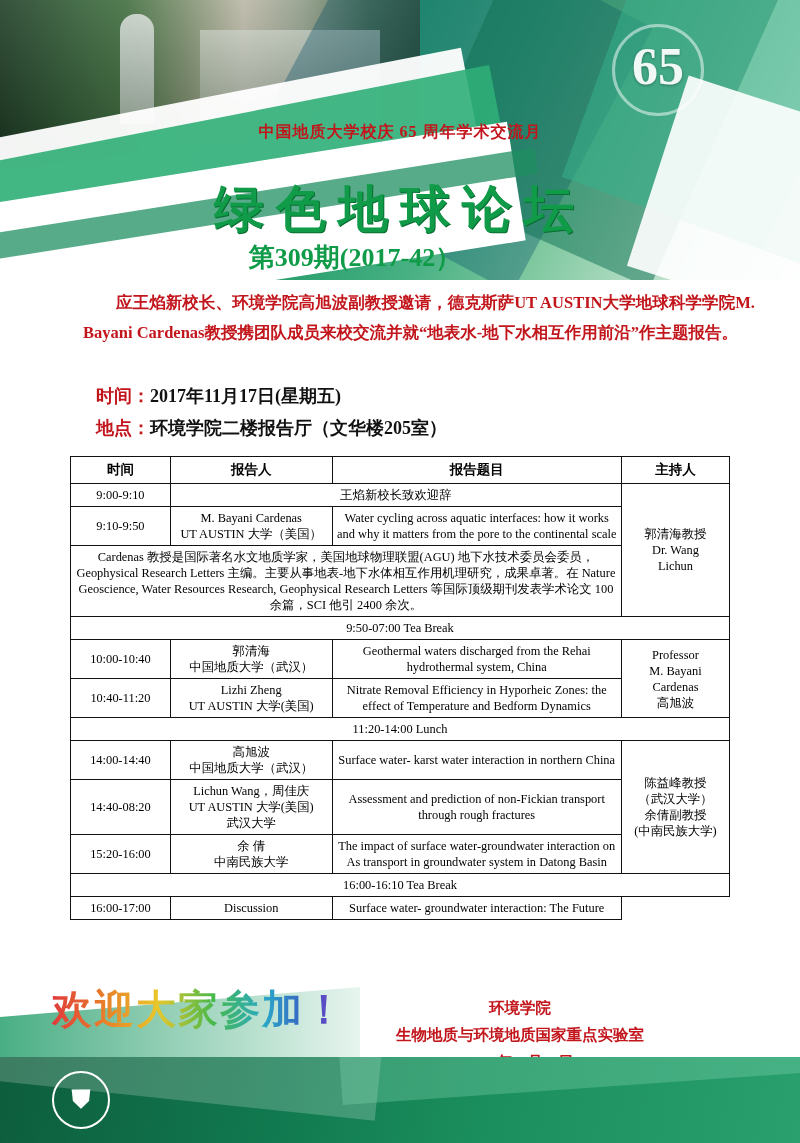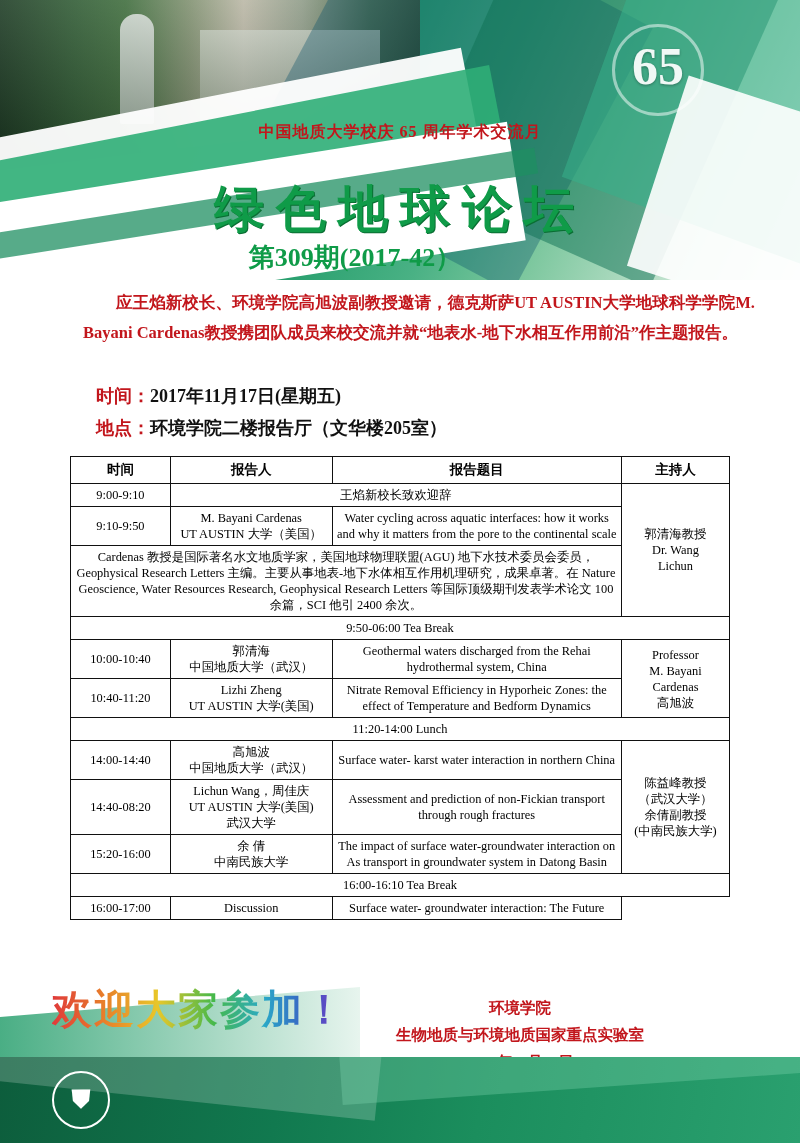--- a/index.html
+++ b/index.html
@@ -207,21 +207,21 @@
         </tr>
         <tr>
           <td class="time">9:10-9:50</td>
           <td class="speaker">M. Bayani Cardenas<br>UT AUSTIN 大学（美国）</td>
           <td class="topic">Water cycling across aquatic interfaces: how it works and why it matters from the pore to the continental scale</td>
         </tr>
         <tr>
           <td class="bio" colspan="3">Cardenas 教授是国际著名水文地质学家，美国地球物理联盟(AGU) 地下水技术委员会委员，Geophysical Research Letters 主编。主要从事地表-地下水体相互作用机理研究，成果卓著。在 Nature Geoscience, Water Resources Research, Geophysical Research Letters 等国际顶级期刊发表学术论文 100 余篇，SCI 他引 2400 余次。</td>
         </tr>
         <tr>
-          <td class="span" colspan="4">9:50-06:00 Tea Break</td>
+          <td class="span" colspan="4">9:50-07:00 Tea Break</td>
         </tr>
         <tr>
           <td class="time">10:00-10:40</td>
           <td class="speaker">郭清海<br>中国地质大学（武汉）</td>
           <td class="topic">Geothermal waters discharged from the Rehai hydrothermal system, China</td>
           <td class="chair" rowspan="2">Professor<br>M. Bayani<br>Cardenas<br>高旭波</td>
         </tr>
         <tr>
           <td class="time">10:40-11:20</td>
           <td class="speaker">Lizhi Zheng<br>UT AUSTIN 大学(美国)</td>

